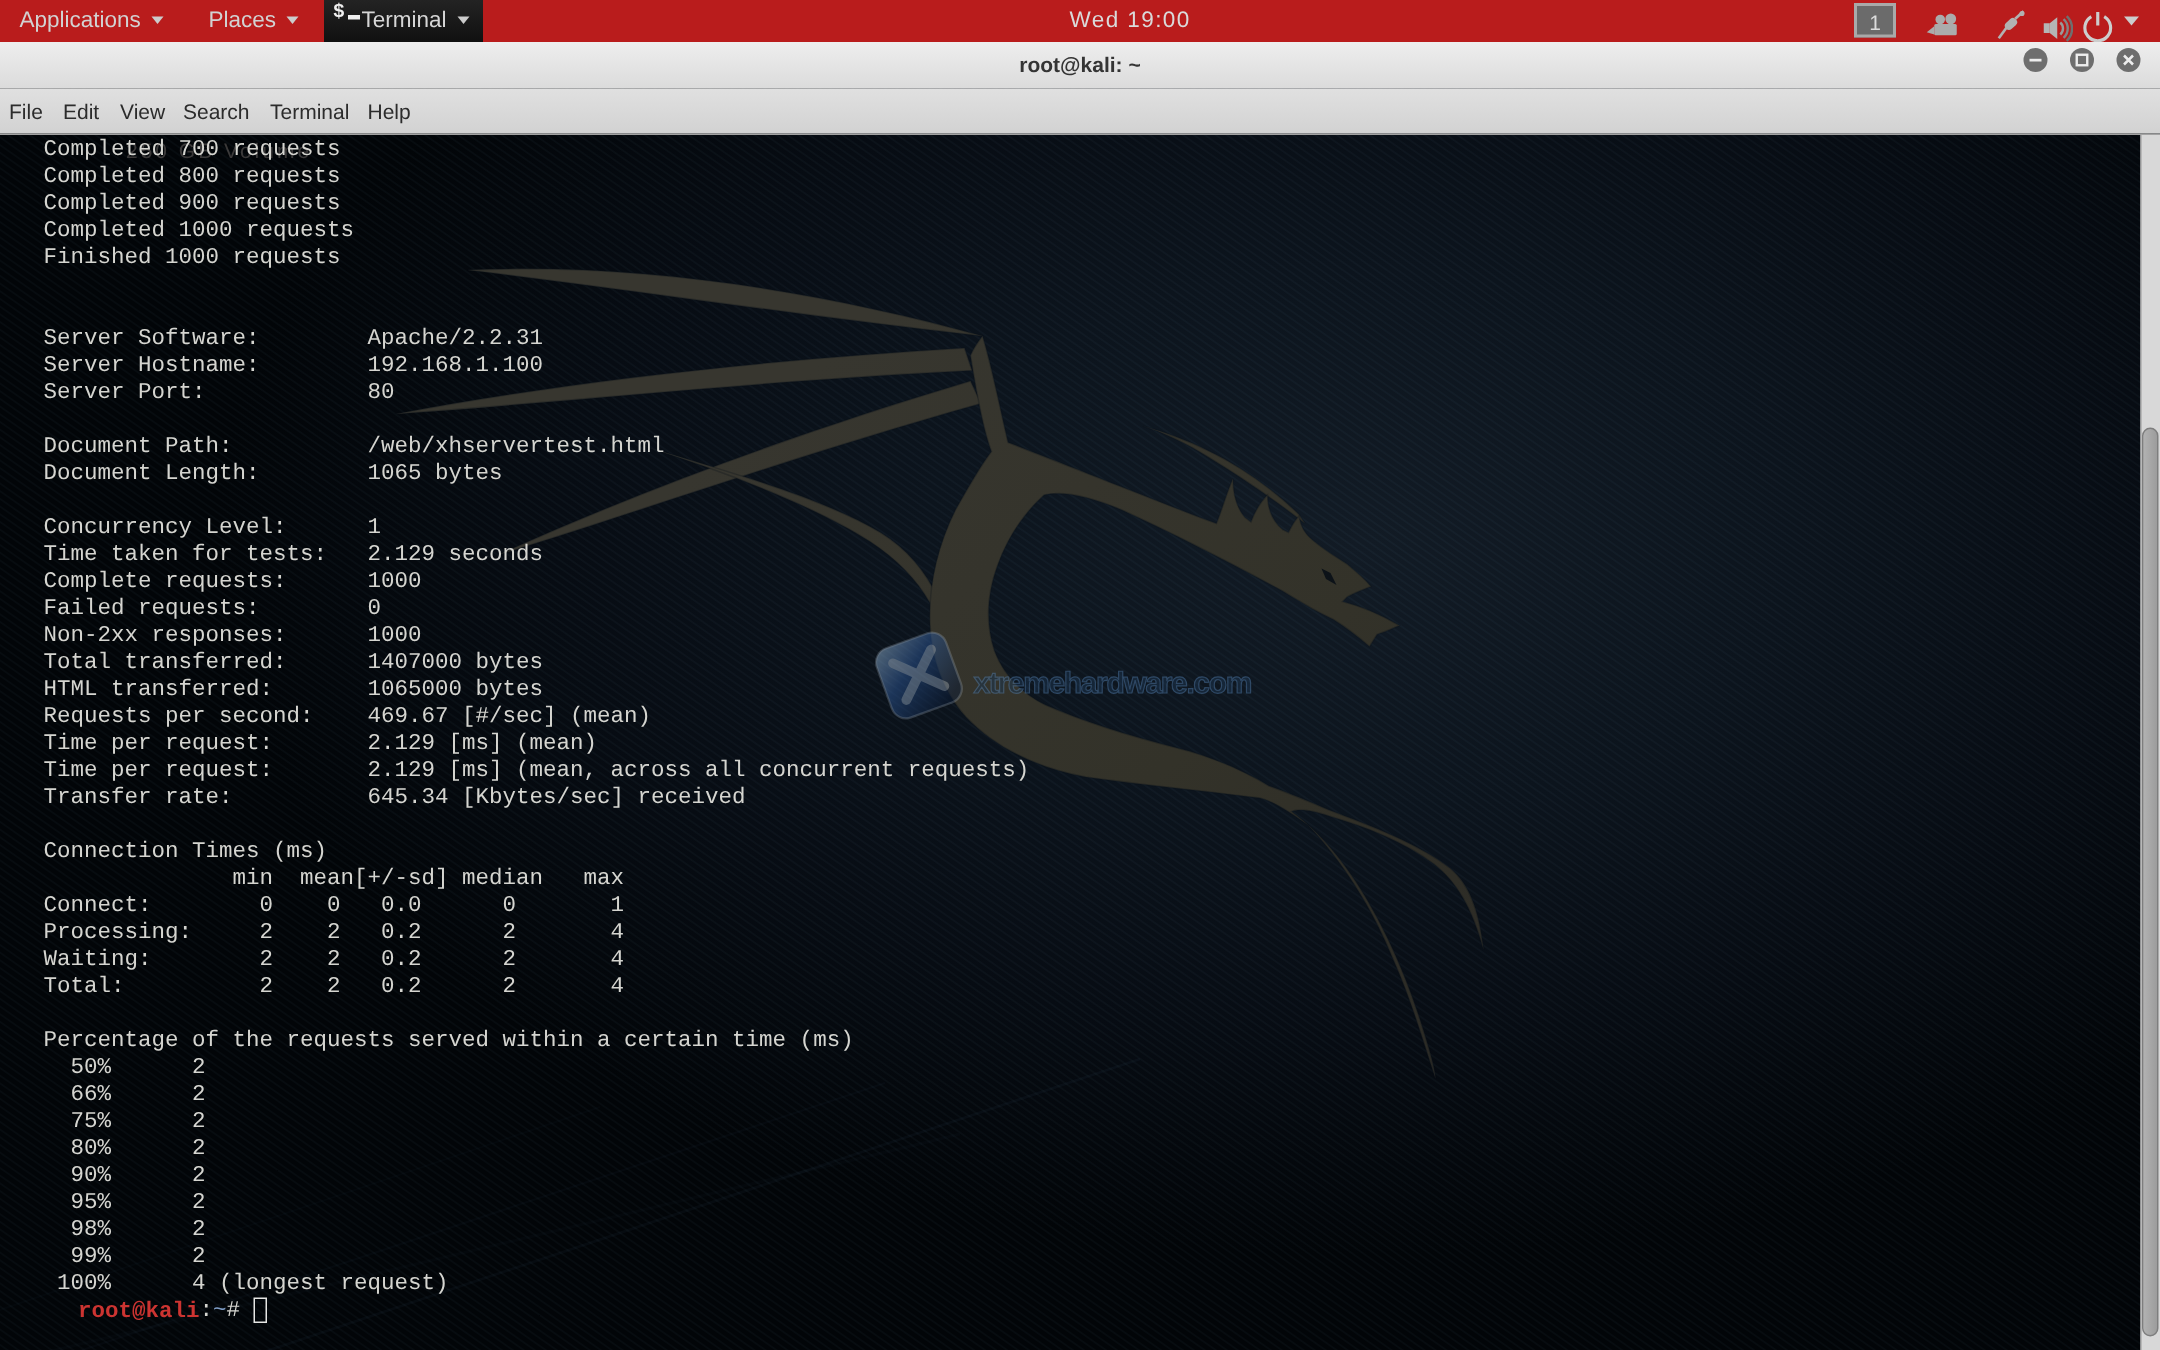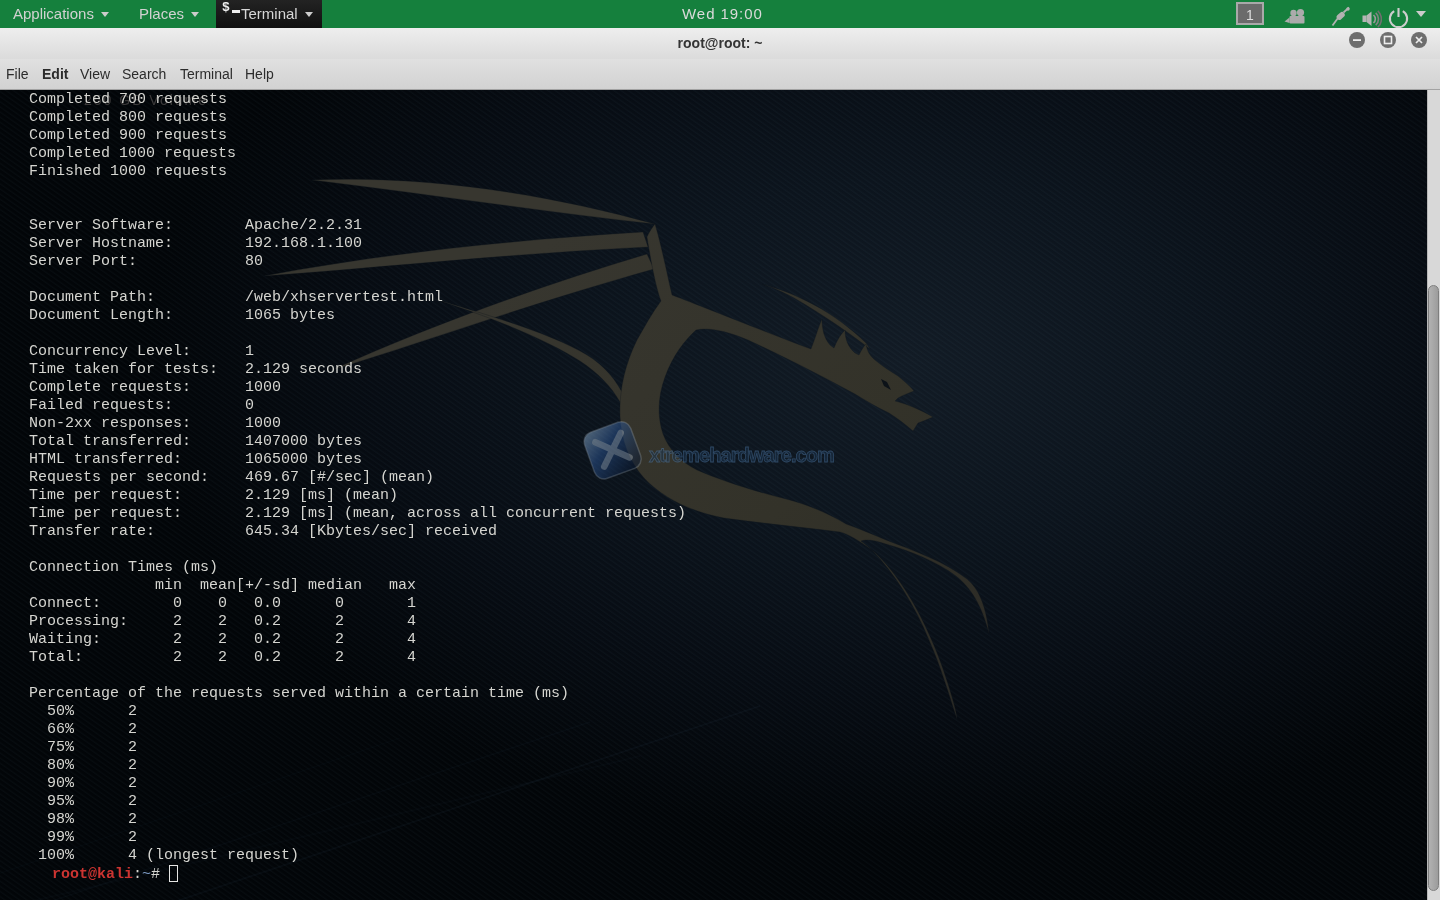--- a/index.html
+++ b/index.html
@@ -1,20 +1,20 @@
 <!DOCTYPE html>
 <html><head>
 <meta charset="utf-8">
 <style>
   html,body{margin:0;padding:0;width:1440px;height:900px;overflow:hidden;background:#000;}
   *{box-sizing:border-box;}
   body{font-family:"Liberation Sans",sans-serif;}
   #wall{position:absolute;left:0;top:0;width:1440px;height:900px;}
   
-  #topbar{position:absolute;left:0;top:0;width:1440px;height:28px;background:#15803d;color:#d2d2d2;font-size:15px;}
+  #topbar{position:absolute;left:0;top:0;width:1440px;height:28px;background:#b91c1c;color:#d2d2d2;font-size:15px;}
   .tb{position:absolute;top:0;height:28px;line-height:28px;white-space:nowrap;}
   .caret{display:inline-block;width:0;height:0;border-left:4.5px solid transparent;border-right:4.5px solid transparent;border-top:5px solid #cccccc;vertical-align:2px;margin-left:7px;}
   #termbtn{position:absolute;left:216px;top:0;width:106px;height:28px;background:linear-gradient(#232323,#101010);}
   
   #titlebar{position:absolute;left:0;top:28px;width:1440px;height:31px;background:linear-gradient(#eeeeee,#dbdbdb);}
   #title{position:absolute;left:0;top:0;width:1440px;height:31px;line-height:31px;text-align:center;font-size:14px;font-weight:bold;color:#343434;}
   .winbtn{position:absolute;top:4px;width:16px;height:16px;border-radius:50%;background:#6e6e6e;color:#f2f2f2;text-align:center;}
   
   #menubar{position:absolute;left:0;top:59px;width:1440px;height:31px;background:linear-gradient(#e0e0e0,#d2d2d2);border-bottom:1px solid #a2a2a2;}
   .mi{position:absolute;top:0;height:31px;line-height:31px;font-size:14px;color:#2c2c2c;}
@@ -125,21 +125,21 @@
 </g>
 </svg>
 
 <div id="topbar">
   <span class="tb" style="left:13px;">Applications<span class="caret"></span></span>
   <span class="tb" style="left:139px;">Places<span class="caret"></span></span>
   <div id="termbtn"></div>
   <span class="tb" style="left:222px;top:-6px;font-family:'Liberation Mono',monospace;font-weight:bold;font-size:13px;color:#efefef;">$</span>
   <span class="tb" style="left:232px;top:10px;width:8px;height:2.5px;background:#efefef;"></span>
   <span class="tb" style="left:241px;color:#d6d6d6;">Terminal<span class="caret"></span></span>
-  <span class="tb" style="left:682px;color:#dadada;letter-spacing:0.95px;">Wed 19:00</span>
+  <span class="tb" style="left:713px;color:#dadada;letter-spacing:0.95px;">Wed 19:00</span>
   <span class="tb" style="left:1236px;top:2px;width:28px;height:23px;line-height:23px;background:#6b6b6b;border:2px solid #a9a9a9;color:#dddddd;text-align:center;font-size:14px;">1</span>
   <svg class="tb" style="left:1283px;top:4px;" width="26" height="20" viewBox="0 0 26 20">
     <circle cx="10.5" cy="5" r="3.2" fill="#ababab"></circle>
       <circle cx="17.5" cy="4.6" r="3.6" fill="#ababab"></circle>
     <rect x="6.5" y="8" width="15" height="7.5" rx="1" fill="#ababab"></rect>
     <path d="M6.5 9.5 L1.5 13.5 L6.5 15 Z" fill="#ababab"></path>
   </svg>
   <svg class="tb" style="left:1330px;top:3px;" width="22" height="22" viewBox="0 0 22 22">
     <path d="M2.5 19.5 L8 12" stroke="#b2b2b2" stroke-width="1.8" fill="none"></path>
     <rect x="6.2" y="7.2" width="9" height="5.5" rx="2.7" fill="#b2b2b2" transform="rotate(-42 10.7 10)"></rect>
@@ -154,35 +154,35 @@
     <path d="M15.8 0.8 A11.2 11.2 0 0 1 15.8 17.2" stroke="#6f6f6f" stroke-width="1.6" fill="none"></path>
   </svg>
   <svg class="tb" style="left:1388px;top:3.5px;" width="21" height="21" viewBox="0 0 21 21">
     <path d="M6.2 3.6 A8.6 8.6 0 1 0 14.8 3.6" stroke="#cdcdcd" stroke-width="2.1" fill="none"></path>
     <line x1="10.5" y1="0.5" x2="10.5" y2="9.5" stroke="#cdcdcd" stroke-width="2.1"></line>
   </svg>
   <span class="caret tb" style="left:1416px;top:11px;border-left-width:5.5px;border-right-width:5.5px;border-top-width:6.5px;margin-left:0;"></span>
 </div>
 
 <div id="titlebar">
-  <div id="title">root@root: ~</div>
+  <div id="title">root@kali: ~</div>
   <div class="winbtn" style="left:1349px;"><svg width="16" height="16">
         <rect x="4" y="7.2" width="8" height="1.8" fill="#ededed"></rect>
       </svg></div>
   <div class="winbtn" style="left:1380px;"><svg width="16" height="16">
         <rect x="4.5" y="4.5" width="7" height="7" fill="none" stroke="#ededed" stroke-width="1.6"></rect>
       </svg></div>
   <div class="winbtn" style="left:1411px;"><svg width="16" height="16">
         <path d="M5 5 L11 11 M11 5 L5 11" stroke="#ededed" stroke-width="1.7"></path>
       </svg></div>
 </div>
 
 <div id="menubar">
   <span class="mi" style="left:6px;">File</span>
-  <span class="mi" style="left:42px;font-weight:bold;">Edit</span>
+  <span class="mi" style="left:42px;">Edit</span>
   <span class="mi" style="left:80px;">View</span>
   <span class="mi" style="left:122px;">Search</span>
   <span class="mi" style="left:180px;">Terminal</span>
   <span class="mi" style="left:245px;">Help</span>
 </div>
 
 <div id="ghost">250 GB Volume</div>
 <pre id="term">Completed 700 requests
 Completed 800 requests
 Completed 900 requests

